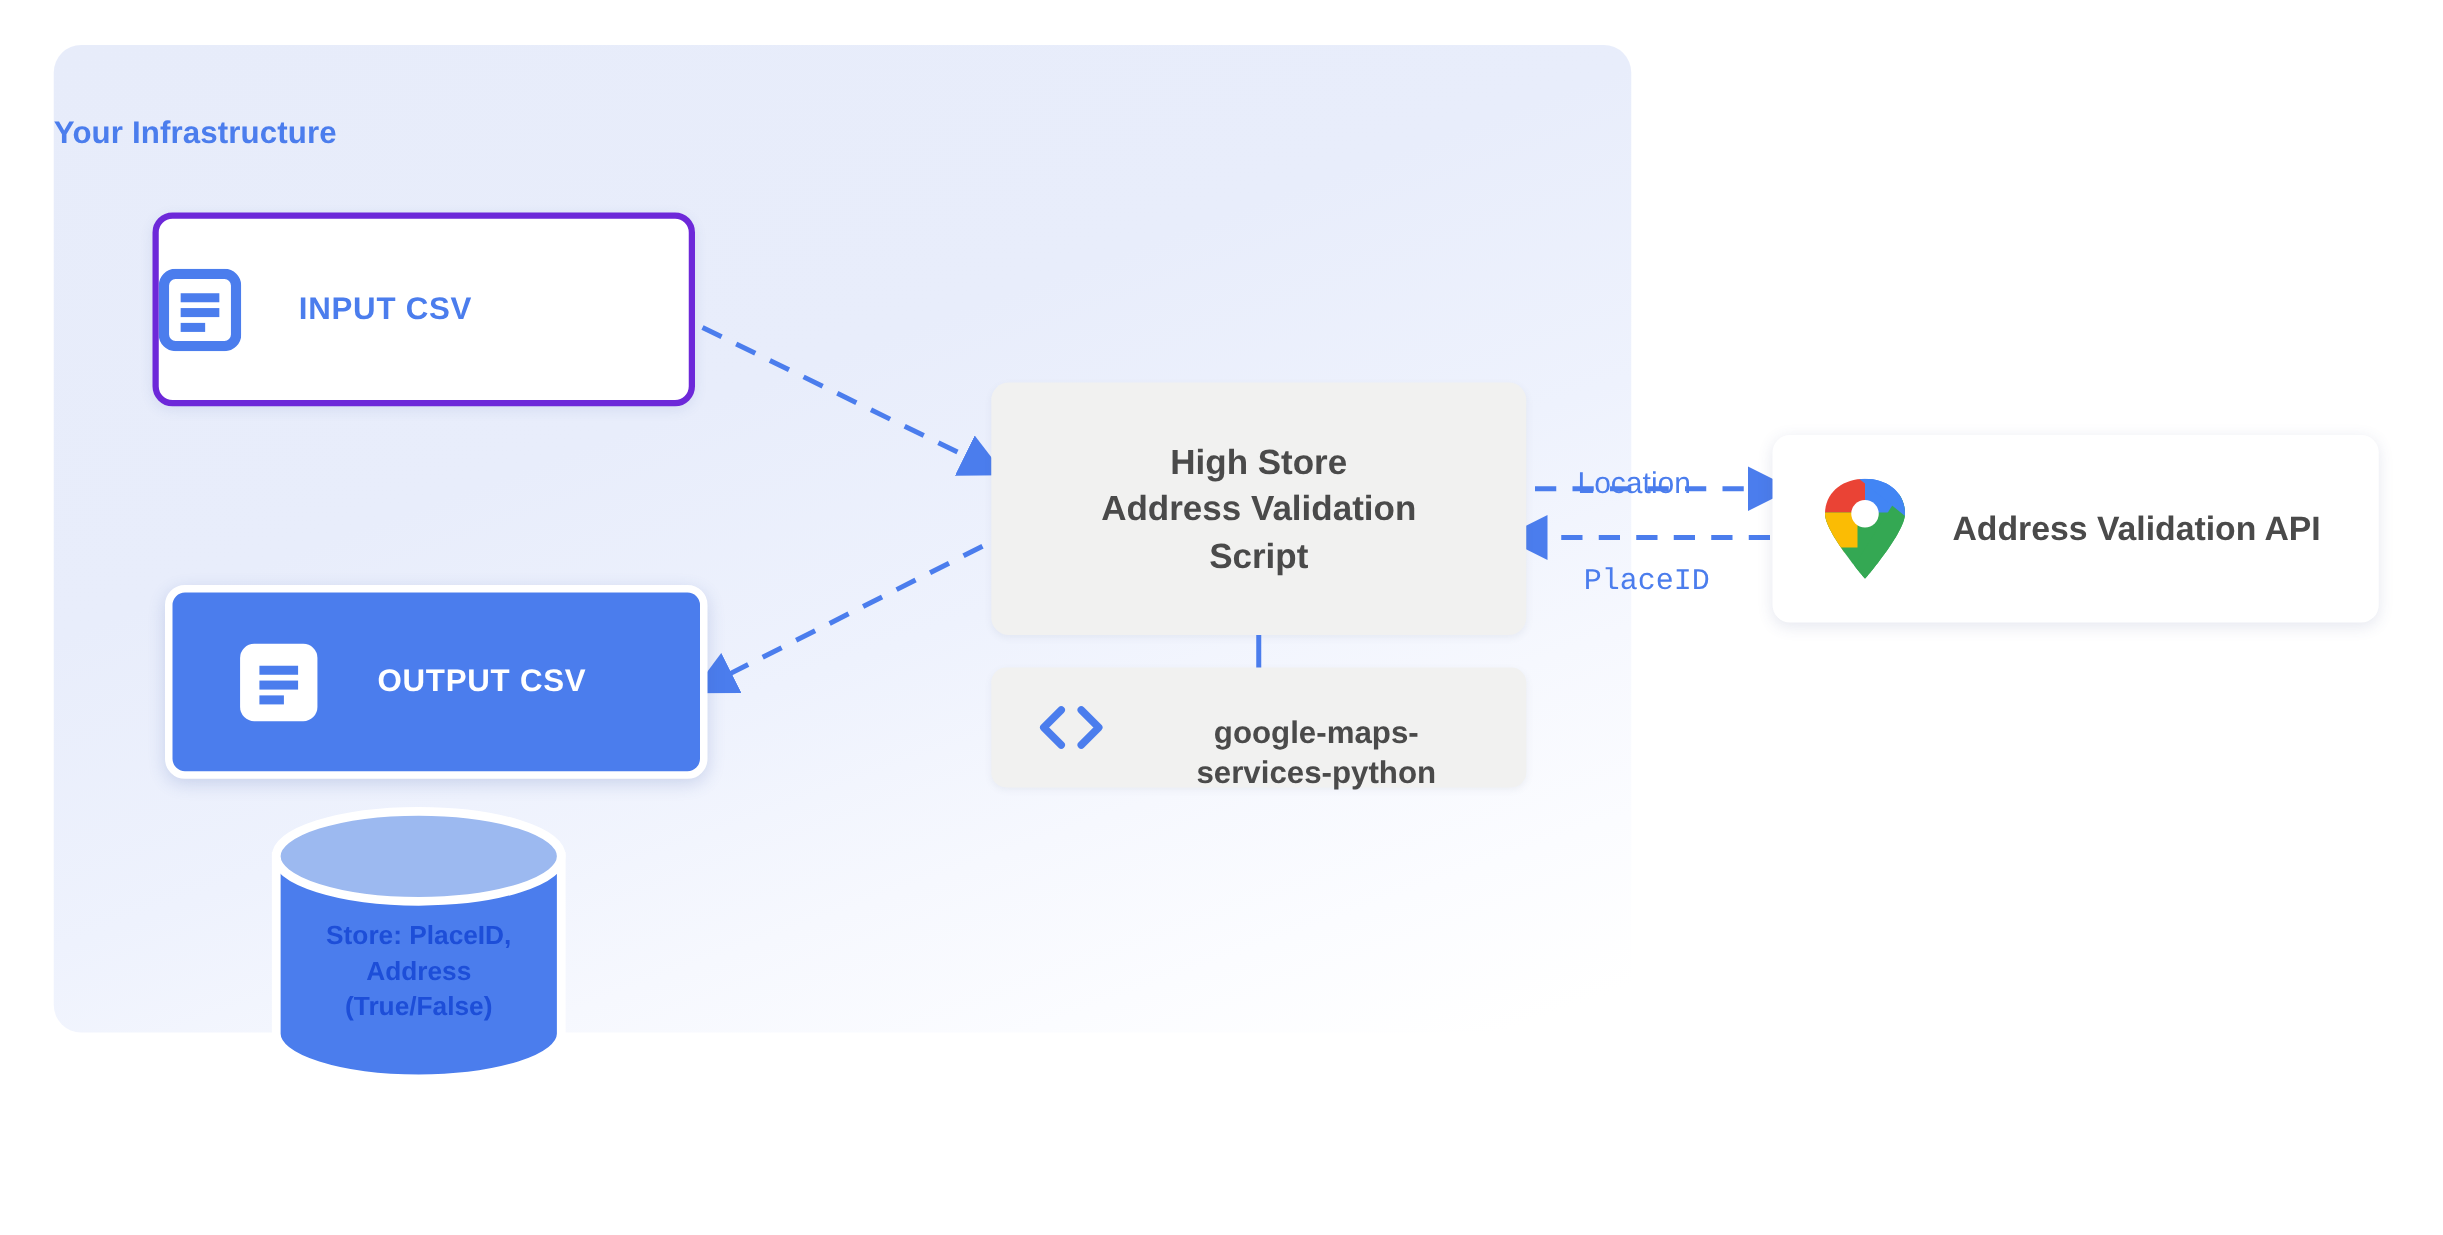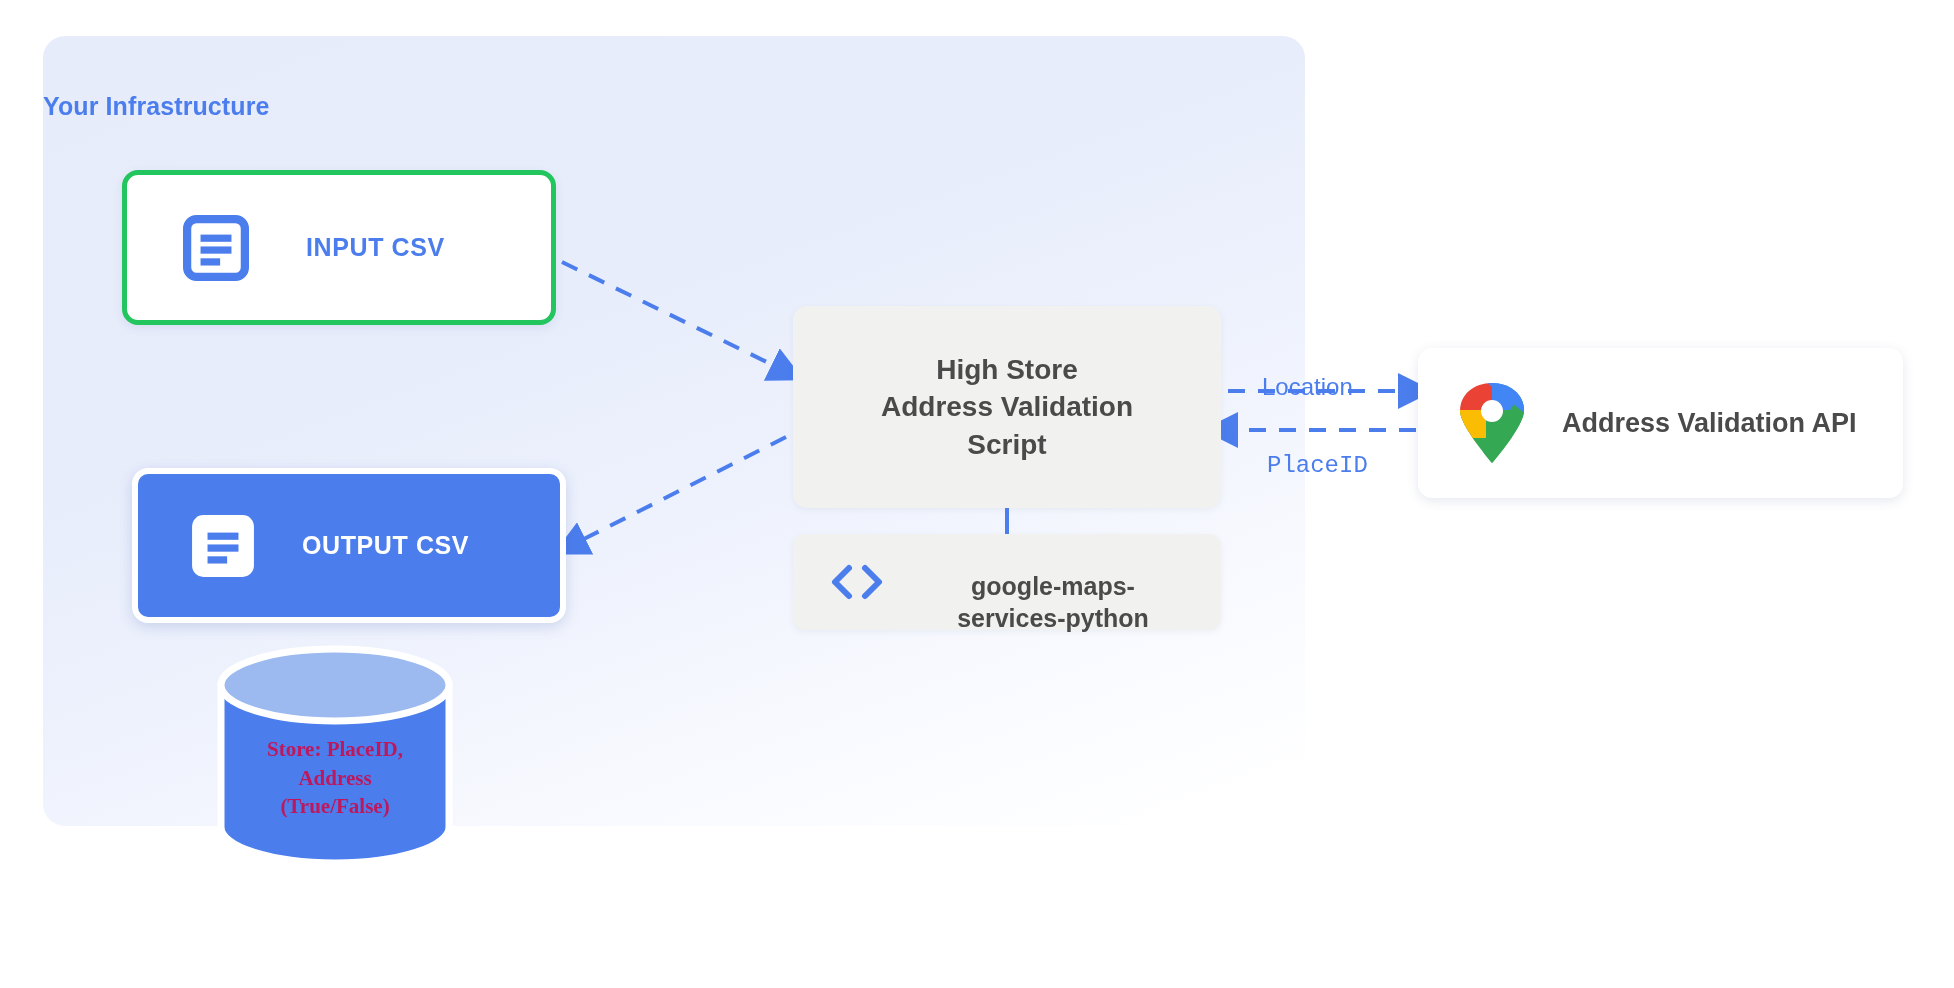--- a/index.html
+++ b/index.html
@@ -56,25 +56,23 @@
     align-items: center;
   }
 
   
   #input-csv {
     left: 122px;
     top: 170px;
     width: 434px;
     height: 155px;
     background: #ffffff;
-    border: 5px solid #22c55e;
+    border: 5px solid #6d28d9;
     border-radius: 16px;
     box-shadow: 0 3px 10px rgba(60, 90, 170, .10);
-    padding-left: 56px;
-    gap: 11px;
   }
   #input-csv .label {
     font-size: 25px;
     font-weight: bold;
     color: #4b7ded;
     letter-spacing: .6px;
     margin-left: 46px;
   }
 
   
@@ -185,25 +183,24 @@
     height: 222px;
   }
   #db-text {
     position: absolute;
     left: 0;
     top: 90px;
     width: 100%;
     text-align: center;
     font-size: 21px;
     font-weight: bold;
-    color: #be185d;
+    color: #1d4ed8;
     line-height: 1.36;
     white-space: pre-line;
     pointer-events: none;
-    font-family: Liberation Serif, serif;
   }
 
   
   .edge-label {
     position: absolute;
     font-size: 24px;
     color: #4b7ded;
     white-space: nowrap;
   }
   #label-location { left: 1262px; top: 328px; margin-top: 45px; }

